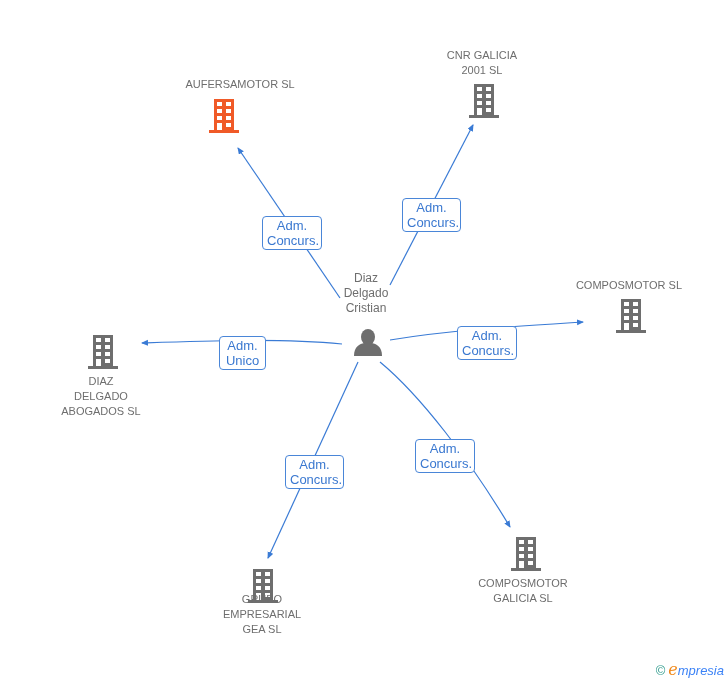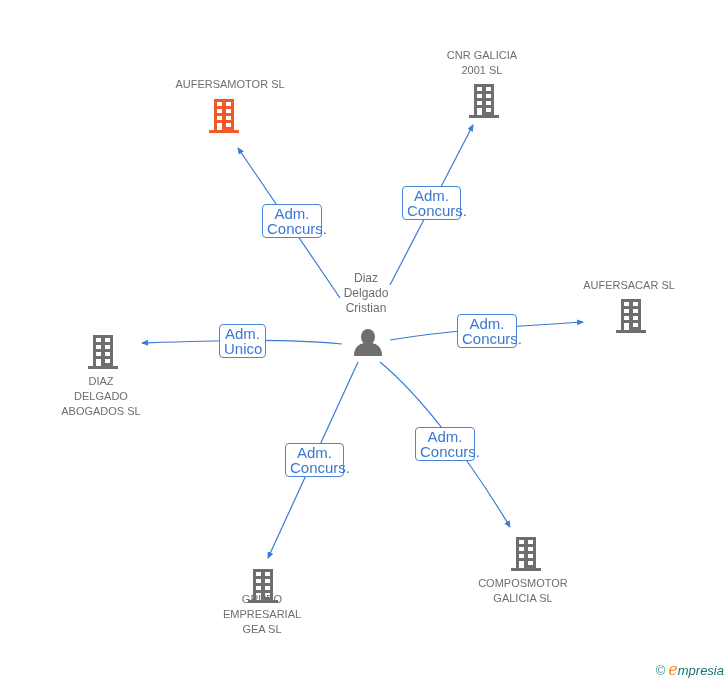--- a/index.html
+++ b/index.html
@@ -4,25 +4,25 @@
 <style>
   html, body { margin: 0; padding: 0; background: #ffffff; }
   body { width: 728px; height: 685px; position: relative; overflow: hidden;
          font-family: "Liberation Sans", sans-serif; }
   #graph { position: absolute; left: 0; top: 0; width: 728px; height: 685px; }
   .node-label { position: absolute; color: #6e6e6e; font-size: 11px; line-height: 15px;
                 text-align: center; white-space: pre-line; width: 130px; }
   .center-label { position: absolute; color: #6e6e6e; font-size: 12px; line-height: 15px;
                   text-align: center; white-space: pre-line; width: 80px; }
   .edge-label { position: absolute; background: #fff; border: 1px solid #4a86d8; border-radius: 4px;
-                color: #3a78d0; font-size: 15px; line-height: 15px; text-align: center;
-                padding: 1px 4px; box-sizing: border-box; white-space: pre-line; }
+                color: #3a78d0; font-size: 13px; line-height: 15px; text-align: center;
+                padding: 1px 4px; box-sizing: border-box; white-space: pre-line; margin-top: 12px; }
   .brand { position: absolute; right: 4px; bottom: 6px; font-size: 13px; color: #2c9a8b; }
   .brand .e { color: #f08a1c; font-style: italic; font-family: "DejaVu Serif", serif; font-size: 16px; }
-  .brand .rest { color: #0f766e; font-style: italic; text-align: center; }
+  .brand .rest { color: #3b82f6; font-style: italic; text-align: center; }
   .brand .copy { color: #2c9a8b; margin-right: 3px; }
 </style>
 </head>
 <body>
 
 <svg id="graph" viewBox="0 0 728 685">
   <defs>
     <marker id="arrow" markerWidth="8" markerHeight="8" refX="6" refY="3" orient="auto" markerUnits="userSpaceOnUse">
       <path d="M0,0 L7,3 L0,6 Z" fill="#3a7bd5"></path>
     </marker>
@@ -57,24 +57,24 @@
   <use href="#building" x="616" y="299" width="30" height="34" style="color:#6e6e6e"></use>
   <use href="#building" x="88" y="335" width="30" height="34" style="color:#6e6e6e"></use>
   <use href="#building" x="511" y="537" width="30" height="34" style="color:#6e6e6e"></use>
   <use href="#building" x="248" y="569" width="30" height="34" style="color:#6e6e6e"></use>
 </svg>
 
 <div class="center-label" style="left:326px; top:271px;">Diaz
 Delgado
 Cristian</div>
 
-<div class="node-label" style="left:165px; top:77px;">AUFERSAMOTOR SL</div>
+<div class="node-label" style="left:175px; top:77px;">AUFERSAMOTOR SL</div>
 <div class="node-label" style="left:417px; top:48px;">CNR GALICIA
 2001 SL</div>
-<div class="node-label" style="left:564px; top:278px;">AUFERSACAR SL</div>
+<div class="node-label" style="left:564px; top:278px;">COMPOSMOTOR SL</div>
 <div class="node-label" style="left:36px; top:374px;">DIAZ
 DELGADO
 ABOGADOS  SL</div>
 <div class="node-label" style="left:458px; top:576px;">COMPOSMOTOR
 GALICIA SL</div>
 <div class="node-label" style="left:197px; top:592px;">GRUPO
 EMPRESARIAL
 GEA SL</div>
 
 <div class="edge-label" style="left:262px; top:204px; width:60px;">Adm.

